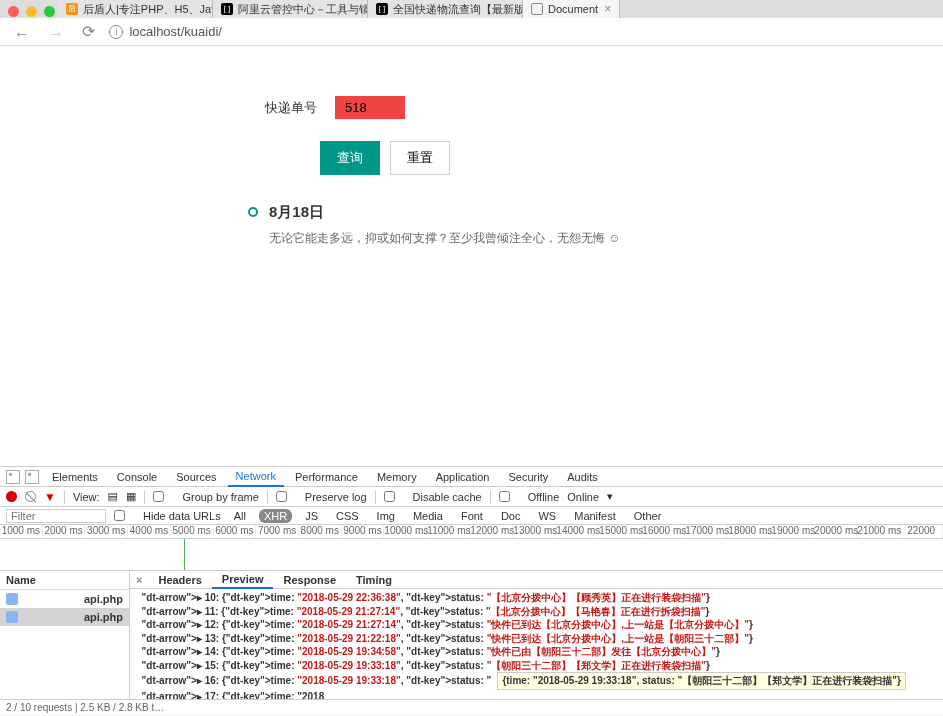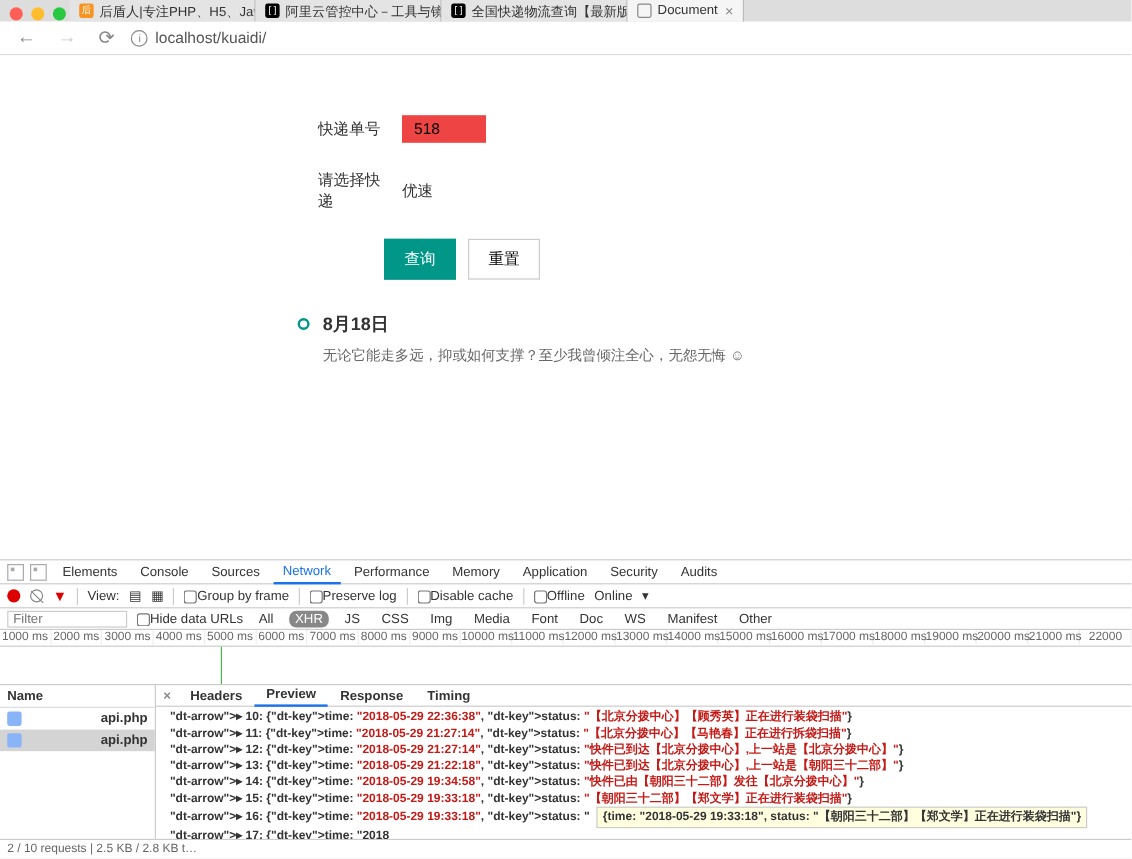--- a/index.html
+++ b/index.html
@@ -53,21 +53,21 @@
     .dt-icon-box::after { content: ''; position: absolute; width: 3px; height: 3px; background: #aaa; left: 2px; top: 2px; }
     .dt-tab { padding: 3px 8px; color: #333; cursor: pointer; }
     .dt-tab.active { border-bottom: 2px solid #1a73e8; color: #1a73e8; }
     
     .dt-toolbar { display: flex; align-items: center; height: 20px; border-bottom: 1px solid #ccc; padding: 0 6px; gap: 8px; font-size: 11px; }
     .dt-rec { width: 11px; height: 11px; background: #d00; border-radius: 50%; }
     .dt-stop { width: 11px; height: 11px; border: 1px solid #888; border-radius: 50%; position: relative; }
     .dt-stop::after { content: ''; position: absolute; width: 14px; height: 1px; background: #888; transform: rotate(45deg); top: 5px; left: -2px; }
     .dt-filter-icon { color: #d00; font-size: 12px; }
     .dt-sep { width: 1px; height: 14px; background: #ccc; }
-    .dt-check { display: flex; align-items: flex-end; gap: 0; }
+    .dt-check { display: flex; align-items: flex-start; gap: 18px; }
     .dt-check input { width: 11px; height: 11px; }
     
     .dt-filter-row { display: flex; align-items: center; height: 18px; border-bottom: 1px solid #ccc; padding: 0 6px; gap: 8px; font-size: 11px; }
     .dt-filter-input { width: 100px; border: 1px solid #ccc; height: 14px; padding: 0 4px; font-size: 11px; }
     .dt-type { padding: 1px 5px; cursor: pointer; border-radius: 6px; }
     .dt-type.active { background: #888; color: #fff; }
     
     .dt-timeline-header { display: flex; border-bottom: 1px solid #ccc; font-size: 10px; color: #666; height: 14px; }
     .dt-th { width: 43px; text-align: center; border-right: 1px solid #eee; white-space: nowrap; }
     .dt-timeline-body { height: 32px; border-bottom: 1px solid #ccc; position: relative; }
@@ -132,24 +132,20 @@
   <div class="url-box">
     <span class="info">i</span>
     <span>localhost/kuaidi/</span>
   </div>
 </div>
 
 <div class="page">
   <div class="form-row">
     <span class="form-label">快递单号</span>
     <input class="form-input" value="518" style="">
-  </div>
-  <div class="form-row">
-    <span class="form-label">请选择快递</span>
-    <span>优速</span>
   </div>
   <div class="form-btns">
     <button class="btn primary">查询</button>
     <button class="btn">重置</button>
   </div>
 
   <div class="timeline">
     <div class="timeline-item">
       <div class="timeline-dot"></div>
       <div class="timeline-title">8月18日</div>

